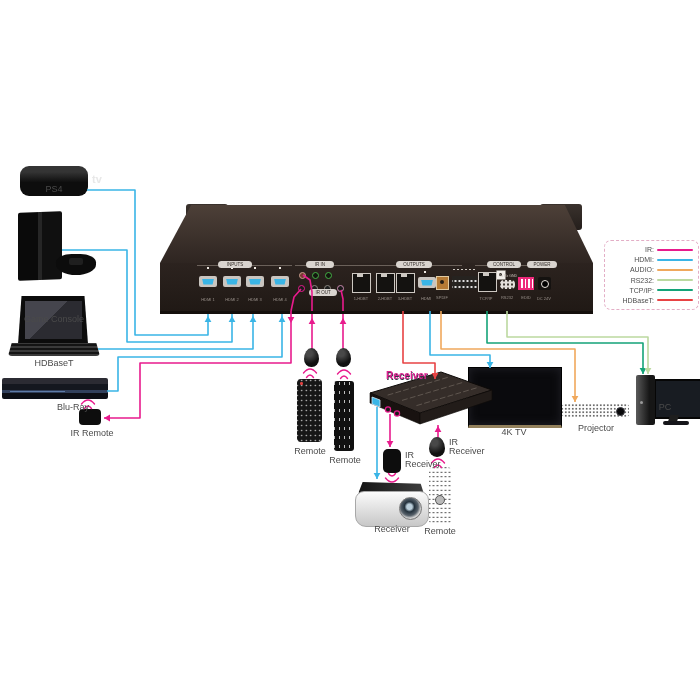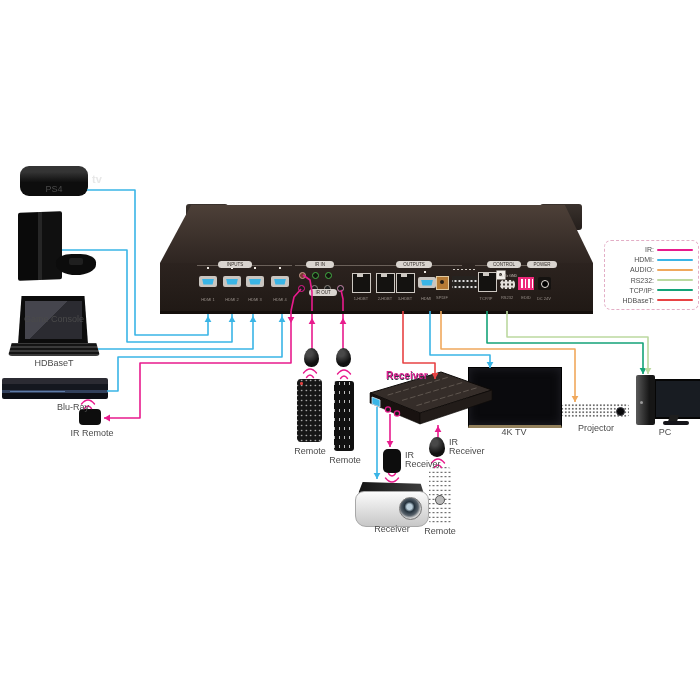--- a/index.html
+++ b/index.html
@@ -345,14 +345,14 @@
     <div>Receiver</div>
   </div>
   <div class="dev-label two-line" style="left:449px;top:438px;width:46px;">
     <div>IR</div>
     <div>Receiver</div>
   </div>
   <div class="dev-label" style="left:362px;top:524px;width:60px;">Receiver</div>
   <div class="dev-label" style="left:422px;top:526px;width:36px;">Remote</div>
   <div class="dev-label" style="left:480px;top:427px;width:68px;">4K TV</div>
   <div class="dev-label" style="left:570px;top:423px;width:52px;">Projector</div>
-  <div class="dev-label" style="left:650px;top:427px;width:30px;">PC</div>
+  <div class="dev-label" style="left:650px;top:402px;width:30px;">PC</div>
 </div>
 
 </body></html>

